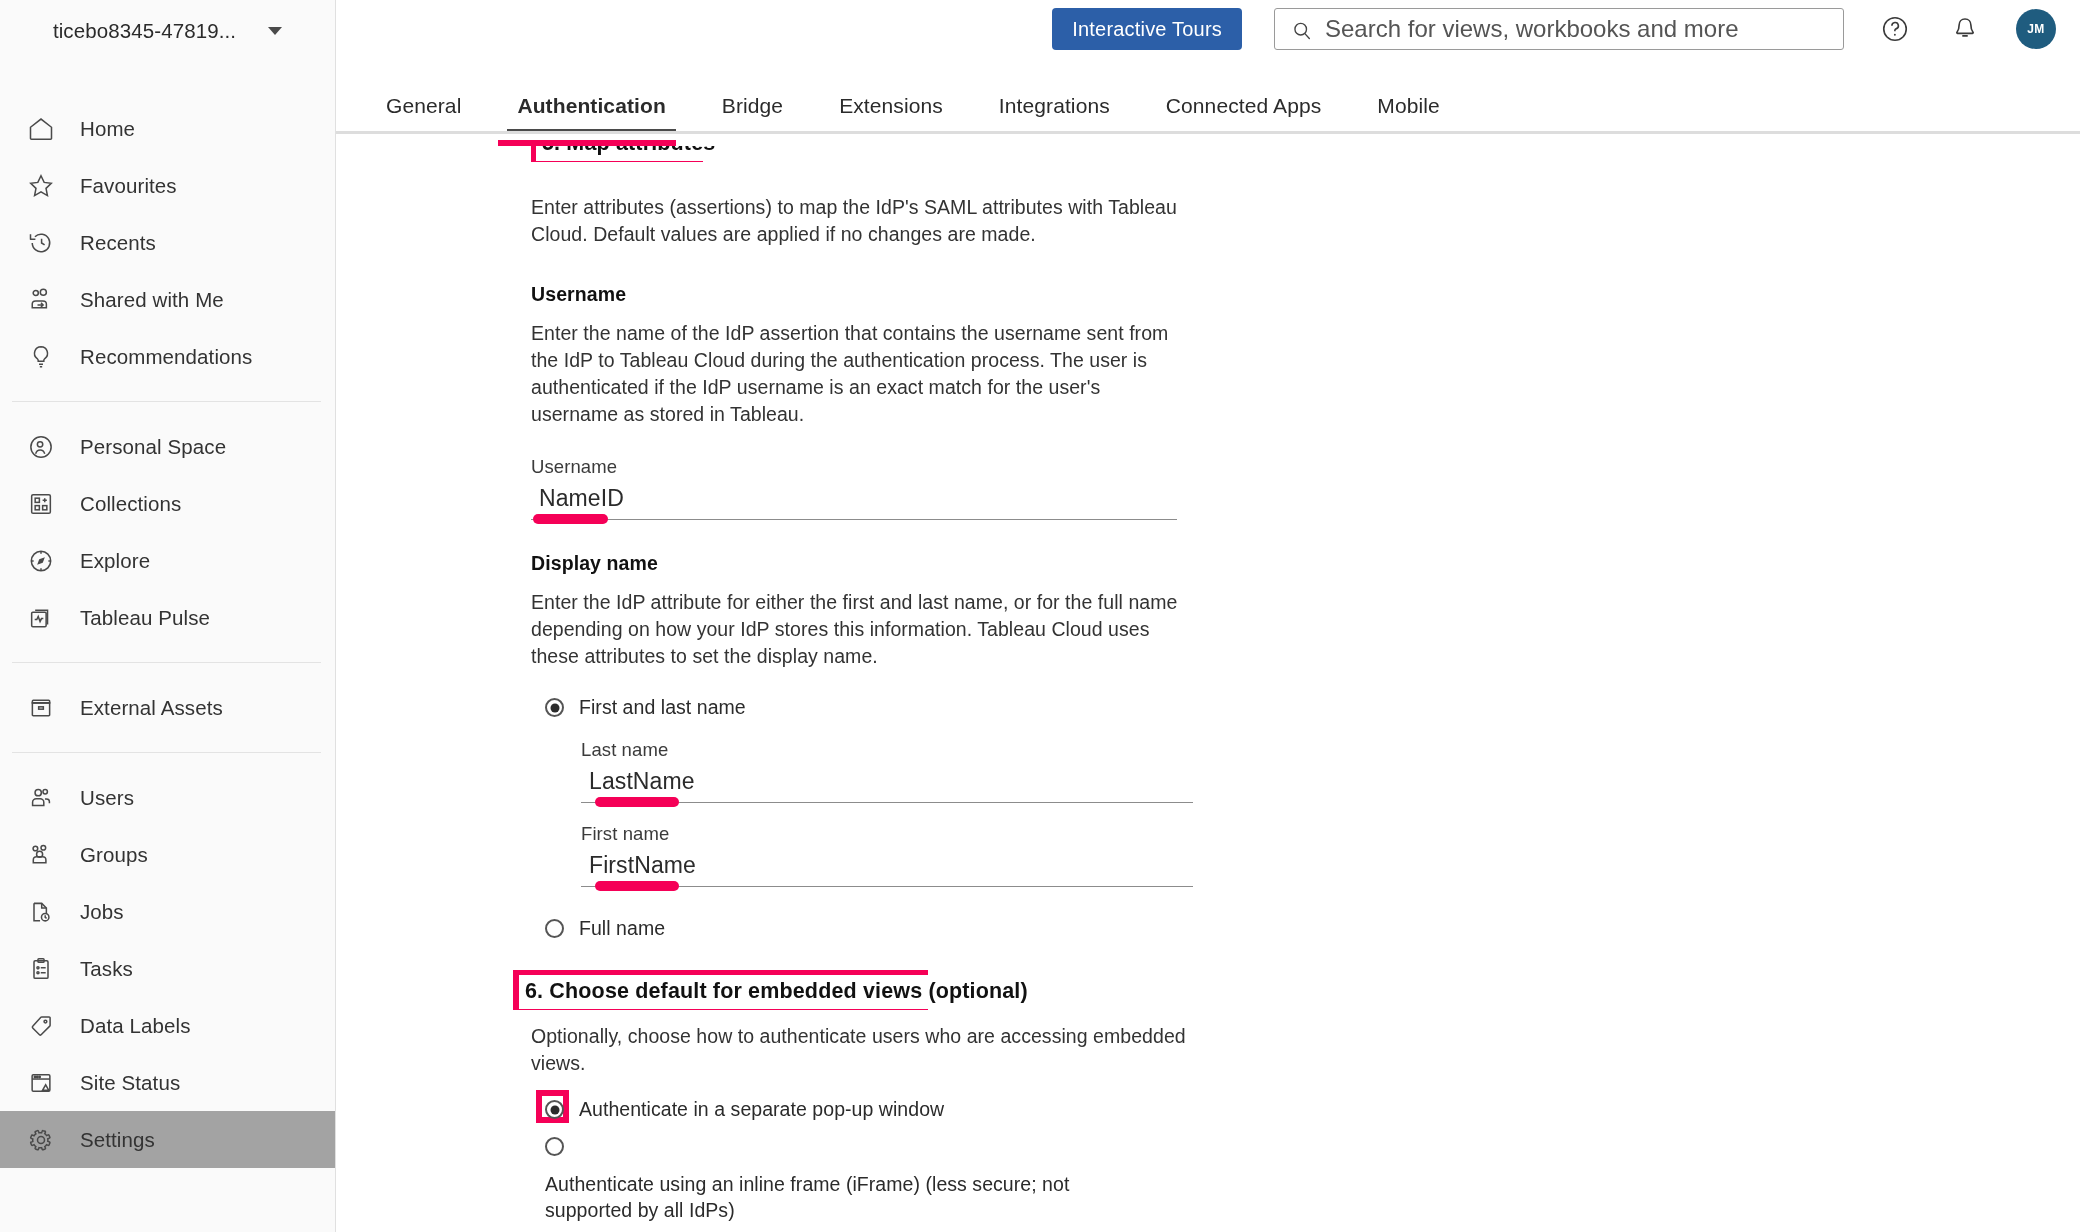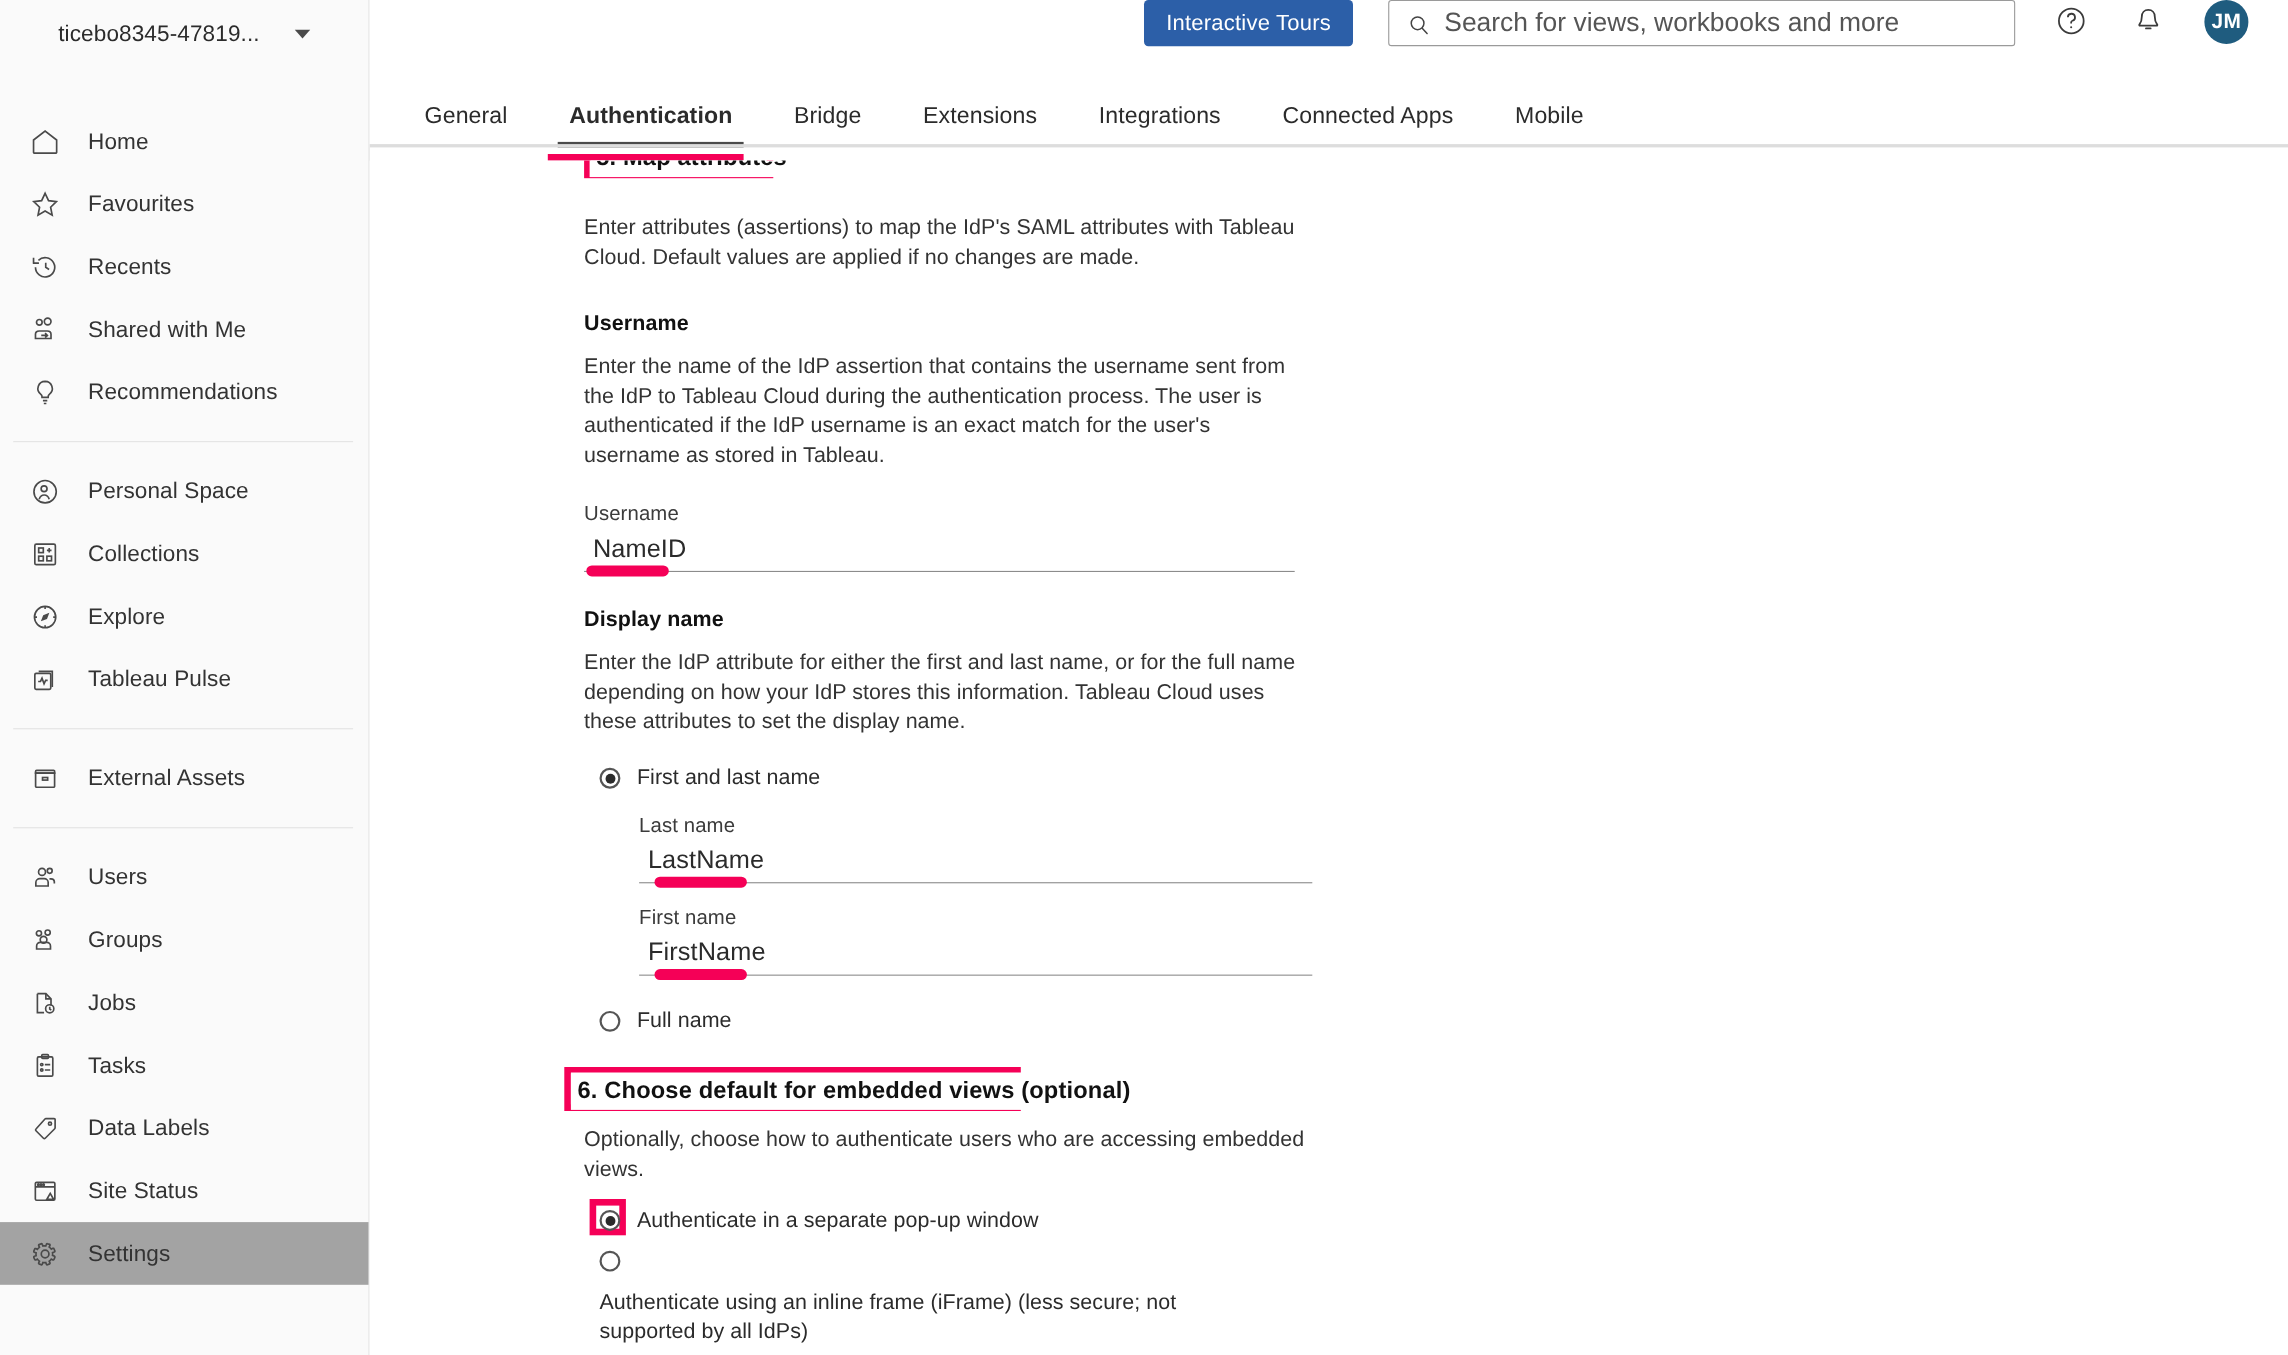--- a/index.html
+++ b/index.html
@@ -38,22 +38,22 @@
     font-size:20.5px; color:#333; letter-spacing:.1px;
   }
   .nav-item.active { background:#a3a3a3; }
   .nav-item .ico { width:30px; height:30px; flex:0 0 30px; display:flex; align-items:center; justify-content:center; }
   .nav-item .ico svg { display:block; }
   .nav-divider { height:1px; background:#e3e3e3; margin:16px 14px 16px 12px; }
 
   
   #topbar {
     position:absolute; left:336px; top:0; right:0; height:58px;
-    background:#fff; display:flex; align-items:flex-start; justify-content:flex-end;
-    padding-right:36px; gap:32px;
+    background:#fff; display:flex; align-items:center; justify-content:flex-end;
+    padding-right:24px; gap:32px;
   }
   #tours-btn {
     background:#2C5FA8; color:#fff; border:none; border-radius:4px;
     font-size:20px; font-family:inherit; padding:11px 20px; cursor:pointer;
     letter-spacing:.2px; line-height:1;
   }
   #search-wrap {
     position:relative; width:570px; height:42px;
     border:1px solid #9a9a9a; border-radius:3px; background:#fff;
     display:flex; align-items:center; padding-left:48px;
@@ -61,21 +61,21 @@
   #search-wrap .mag { position:absolute; left:16px; top:11px; }
   #search-input {
     border:none; outline:none; width:100%; height:100%;
     font-family:inherit; font-size:24px; color:#333; background:transparent;
   }
   #search-input::placeholder { color:#555; }
   .topicon { width:38px;height:38px; display:flex;align-items:center;justify-content:center; cursor:pointer; }
   #avatar {
     width:40px;height:40px;border-radius:50%; background:#1F5C7F; color:#fff;
     display:flex;align-items:center;justify-content:center;
-    font-size:19px; font-weight:bold; letter-spacing:.4px; cursor:pointer;
+    font-size:12px; font-weight:bold; letter-spacing:.4px; cursor:pointer;
   }
 
   
   #tabstrip {
     position:absolute; left:336px; top:58px; right:0; height:76px;
     background:#fff;
   }
   #tabs {
     display:flex; align-items:flex-end; height:100%; gap:0; padding-left:22px;
   }

